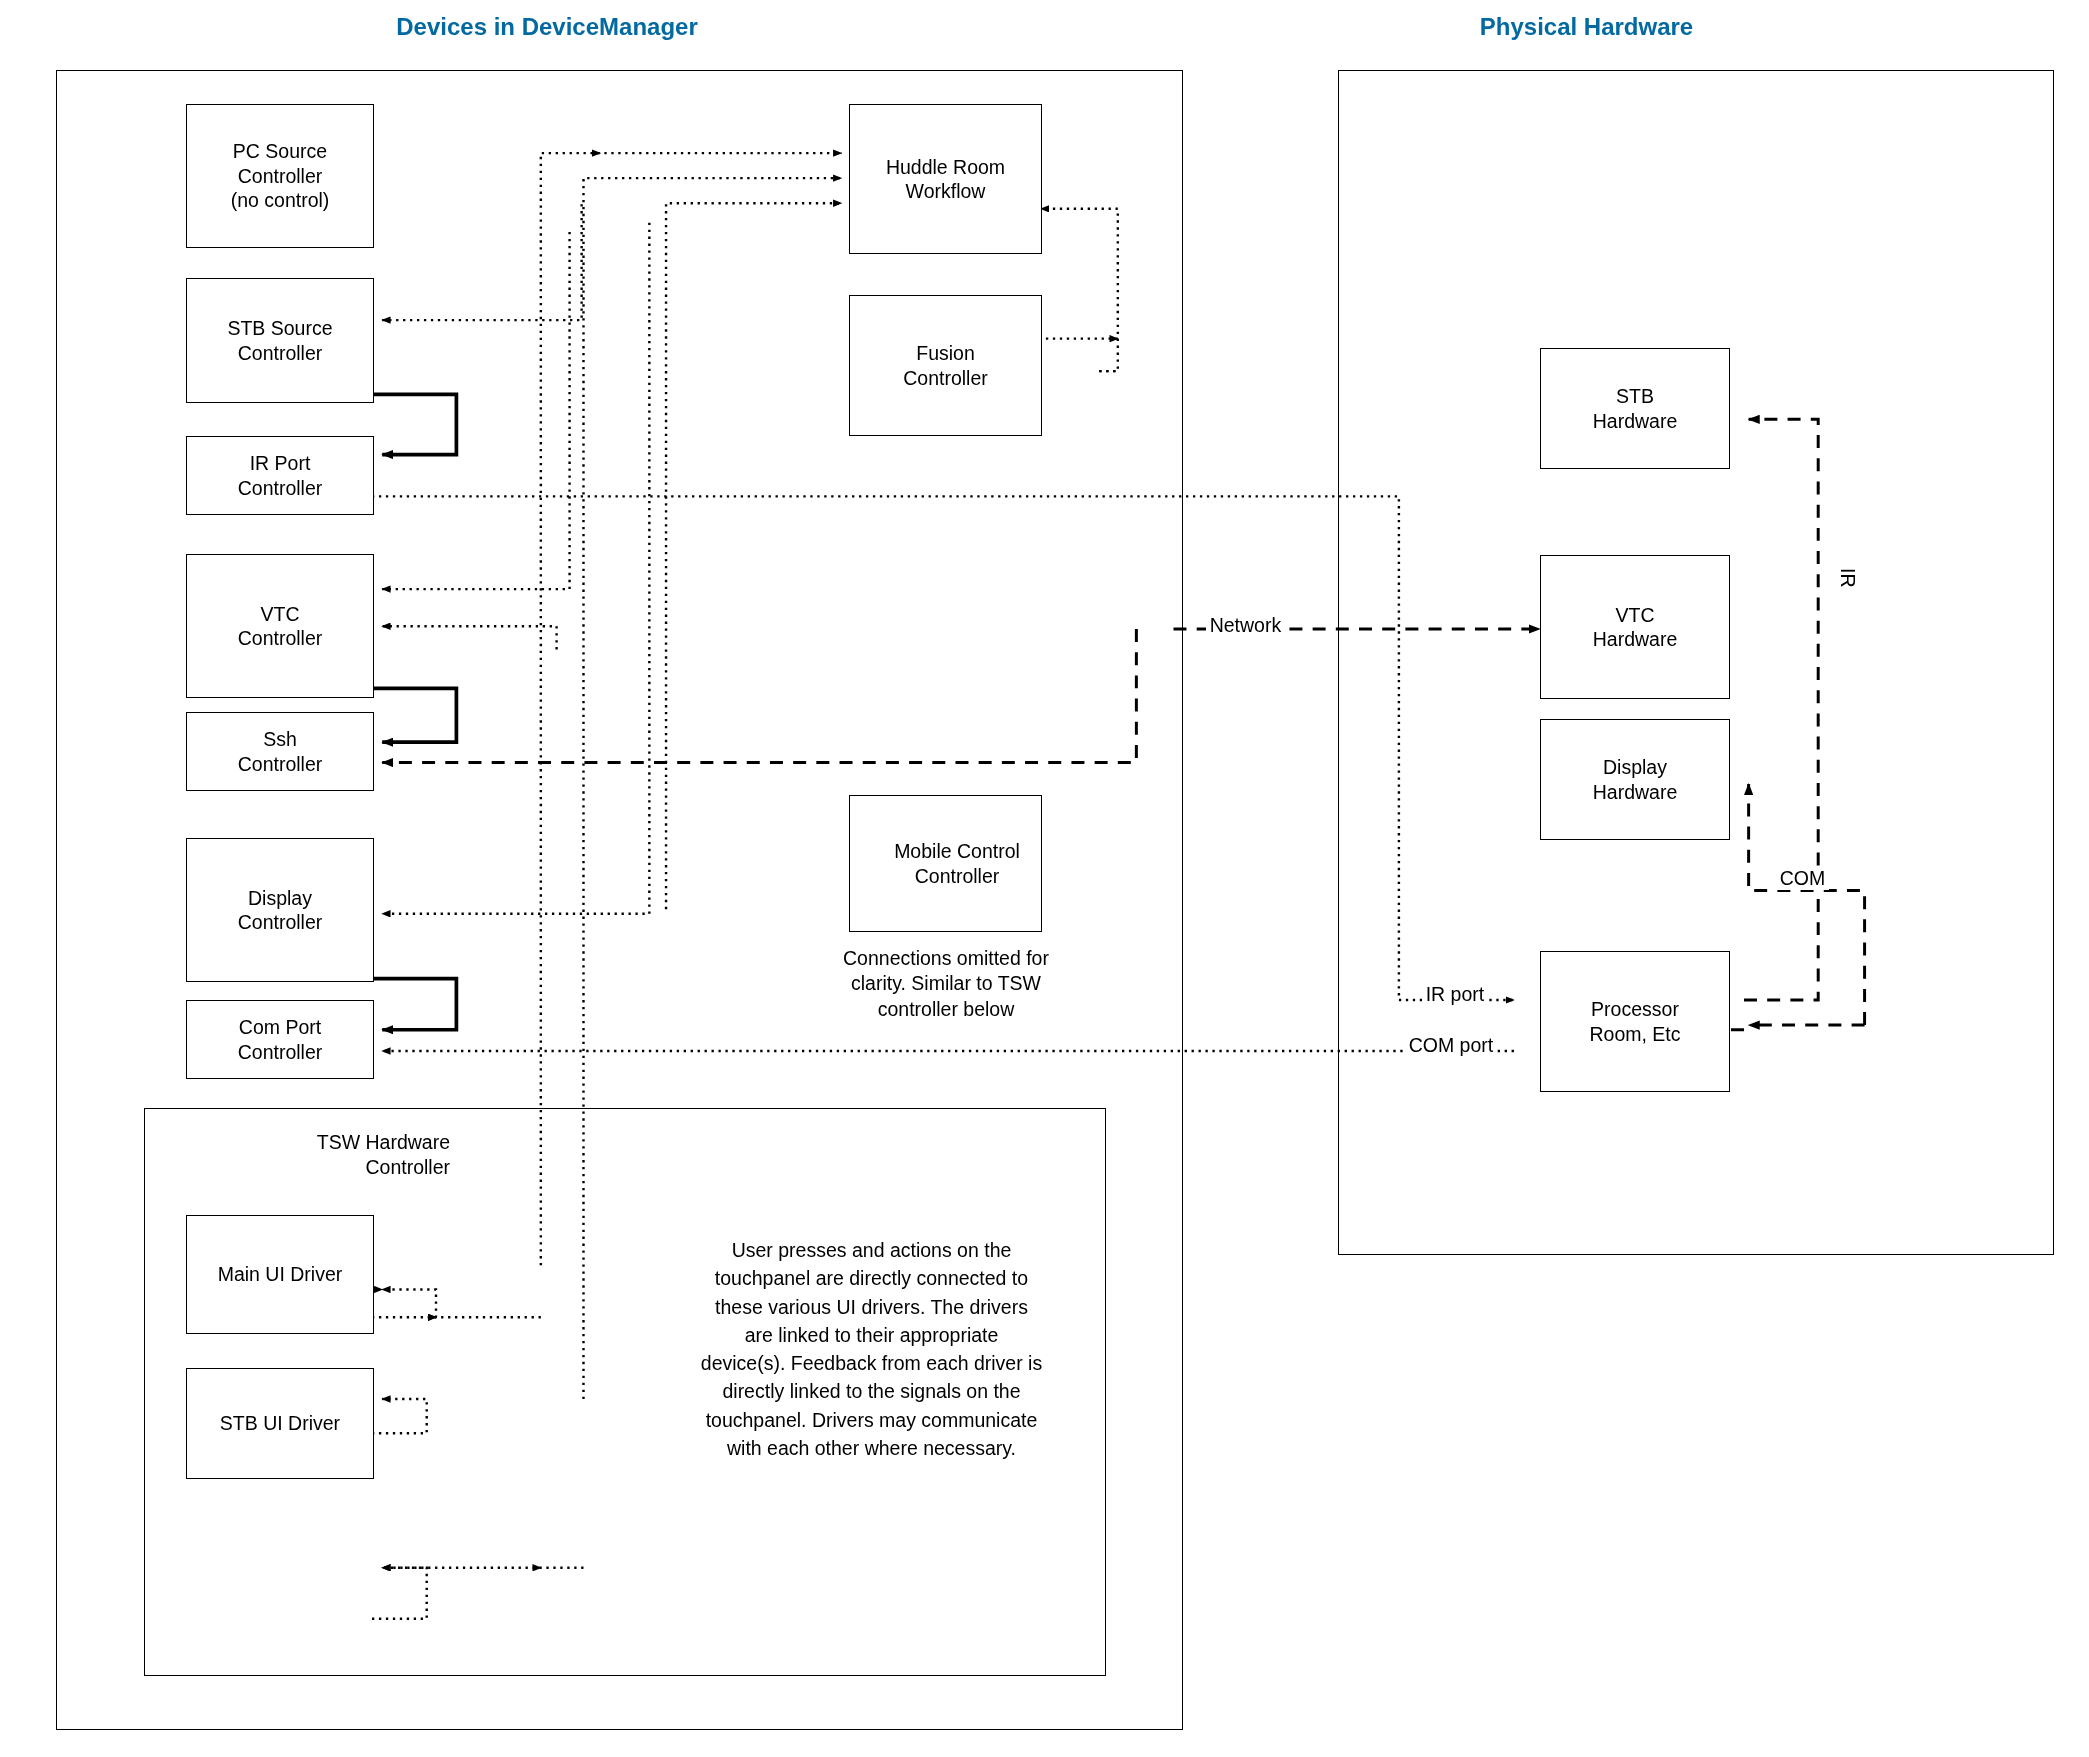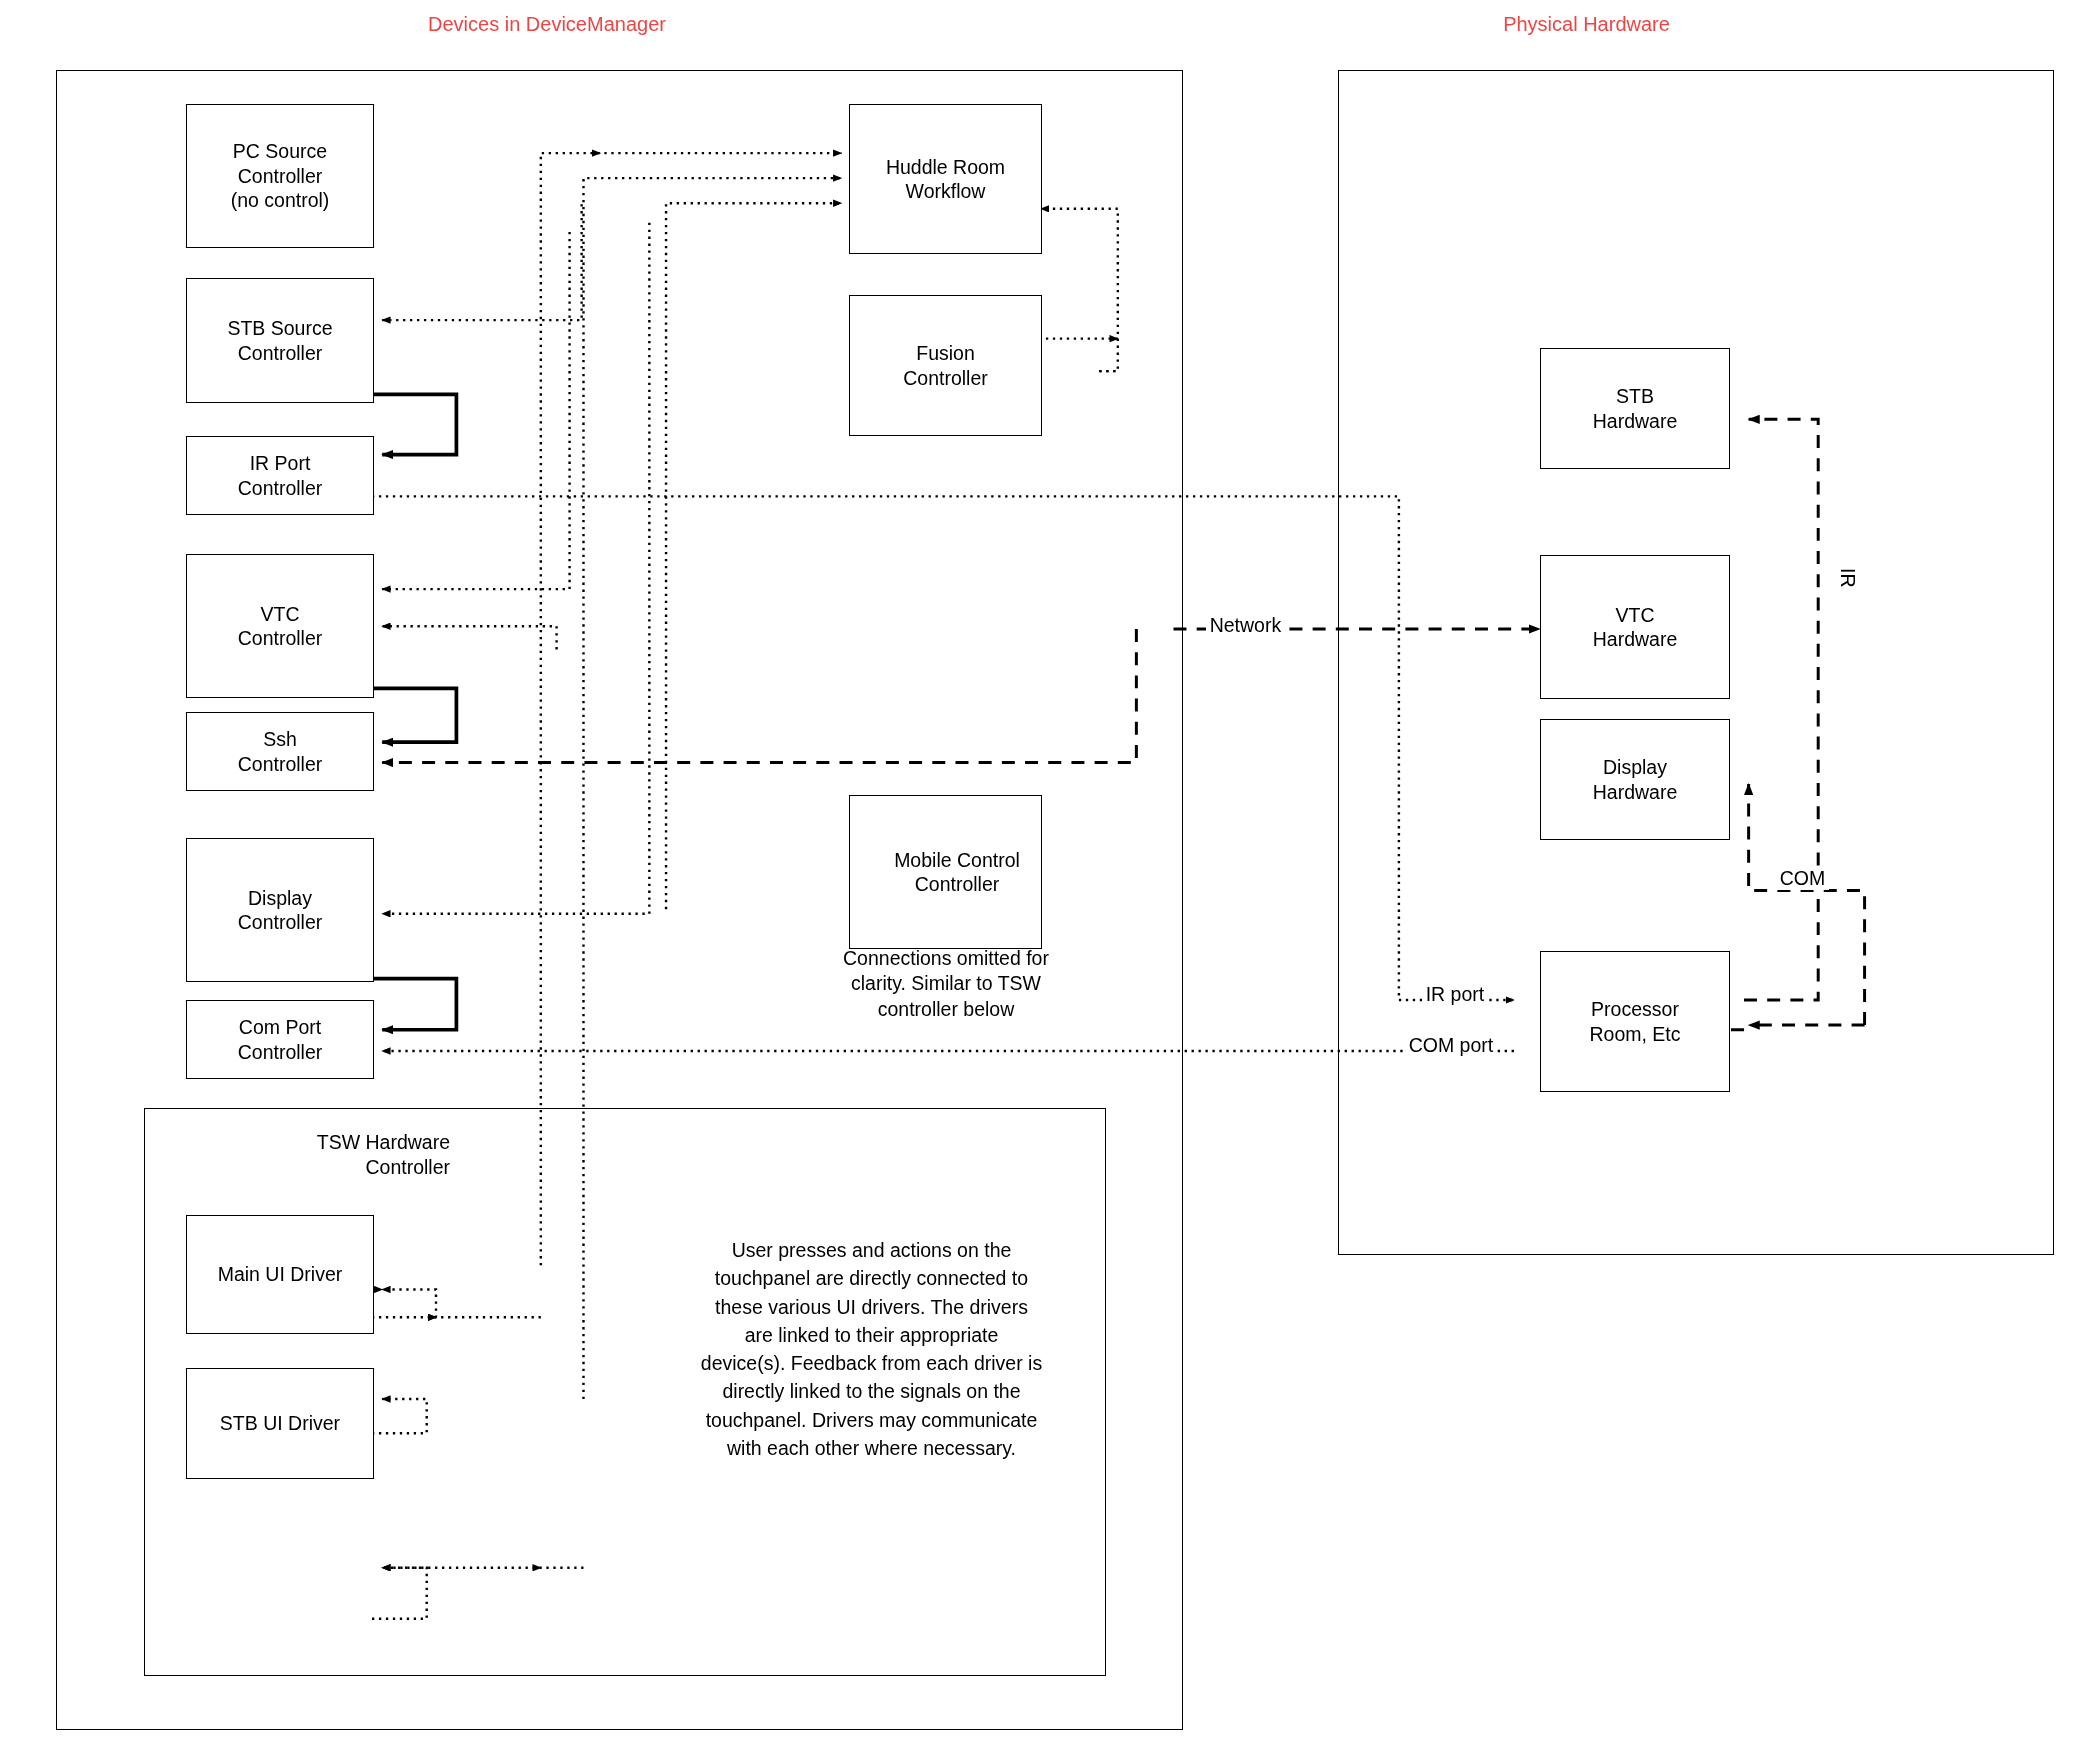--- a/index.html
+++ b/index.html
@@ -12,24 +12,24 @@
     color: #000000;
   }
   #canvas {
     position: relative;
     width: 2090px;
     height: 1758px;
     overflow: hidden;
   }
   .title {
     position: absolute;
-    font-size: 20px;
-    font-weight: normal;
+    font-size: 24px;
+    font-weight: bold;
     text-align: center;
-    color: #ef4444;
+    color: #0369a1;
   }
   .group-box {
     position: absolute;
     border: 1.9px solid #000;
     background: transparent;
   }
   .node {
     position: absolute;
     border: 1.9px solid #000;
     background: #fff;
@@ -176,21 +176,21 @@
 
   <div class="node" style="left:186px; top:1000px; width:188px; height:79px;">Com Port
 Controller</div>
 
   <div class="node" style="left:849px; top:104px; width:193px; height:150px;">Huddle Room
 Workflow</div>
 
   <div class="node" style="left:849px; top:295px; width:193px; height:141px;">Fusion
 Controller</div>
 
-  <div class="node" style="left:849px; top:795px; width:193px; height:154px;padding-left:23px;">Mobile Control
+  <div class="node" style="left:849px; top:795px; width:193px; height:137px;padding-left:23px;">Mobile Control
 Controller</div>
 
   <div class="plain-text" style="left:807px; top:946px; width:278px;">Connections omitted for
 clarity. Similar to TSW
 controller below</div>
 
   <div class="group-box" style="left:144px; top:1108px; width:960px; height:566px;"></div>
   <div class="plain-text left" style="left:172px; top:1130px; width:278px;">TSW Hardware
 Controller</div>
 

